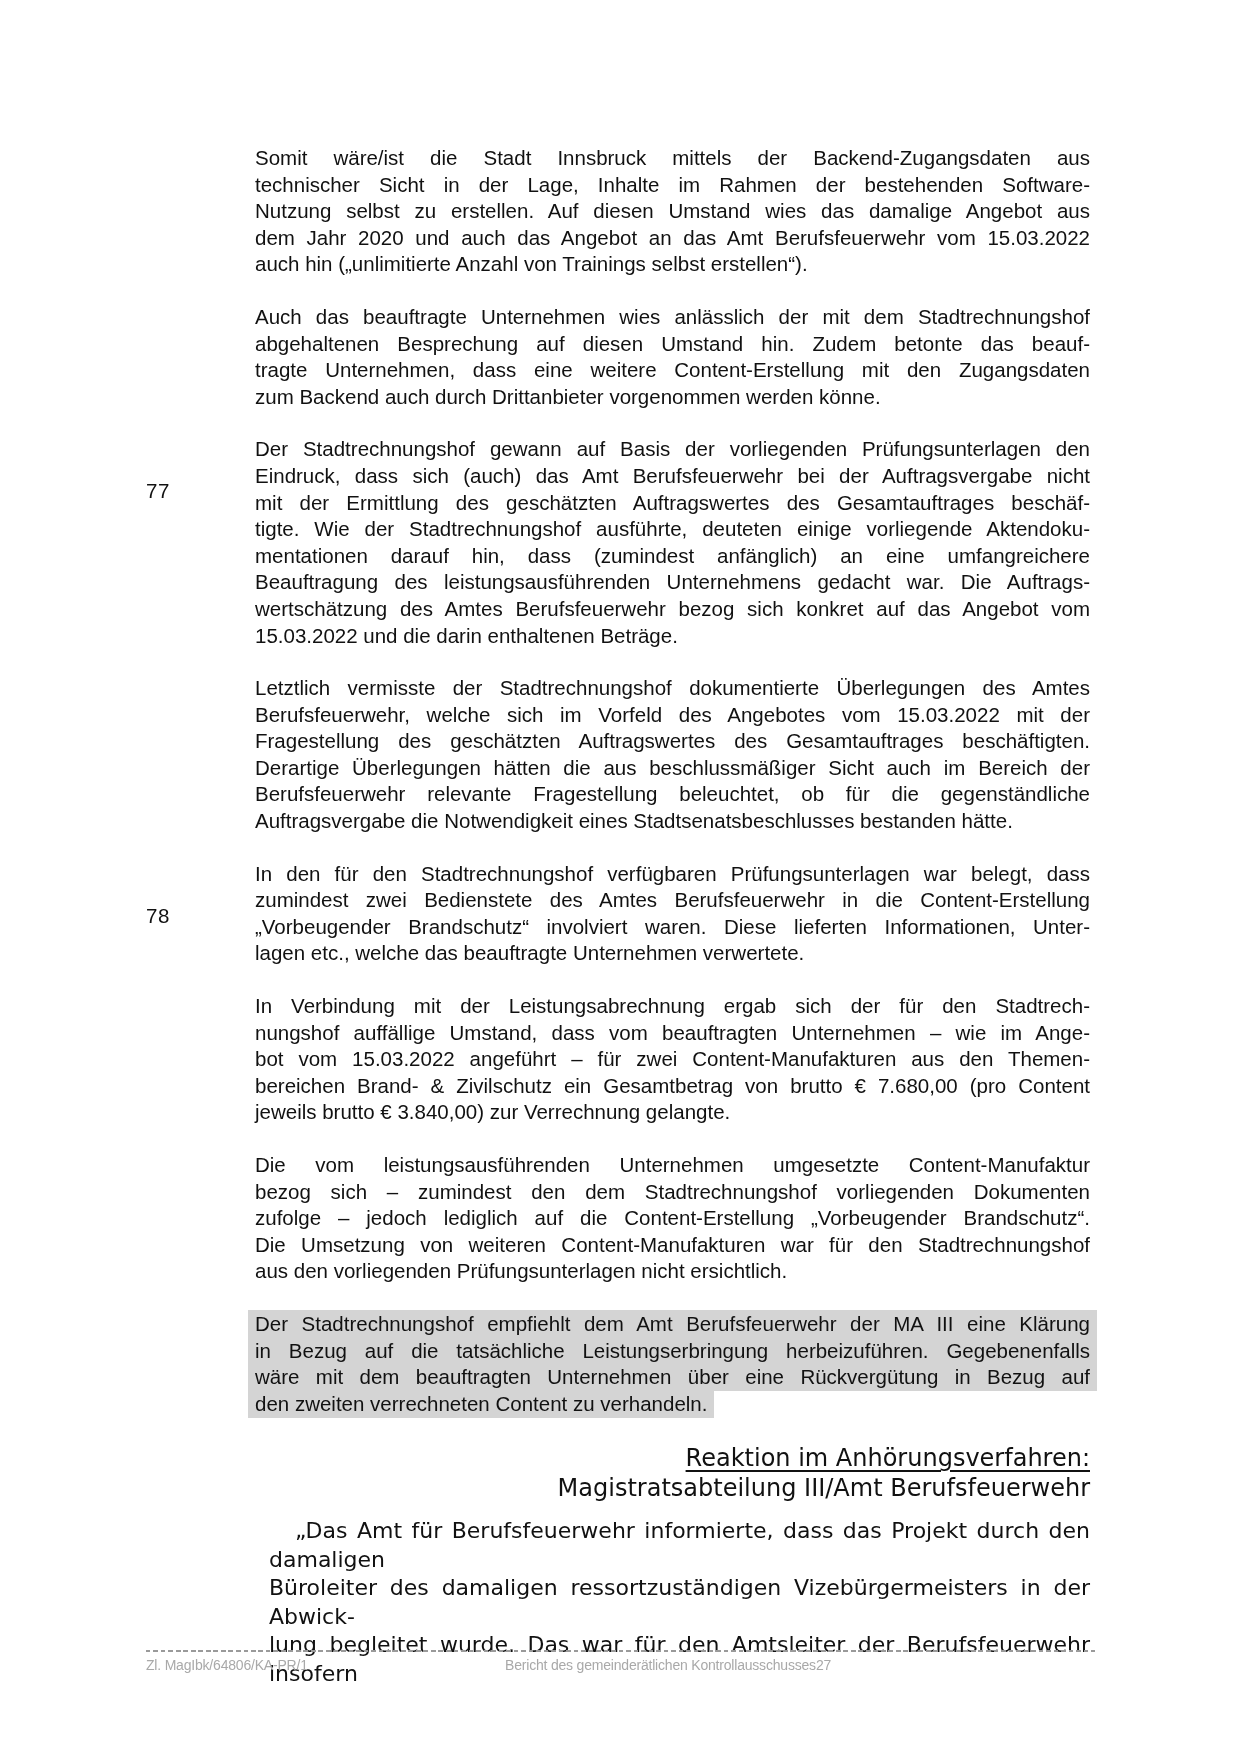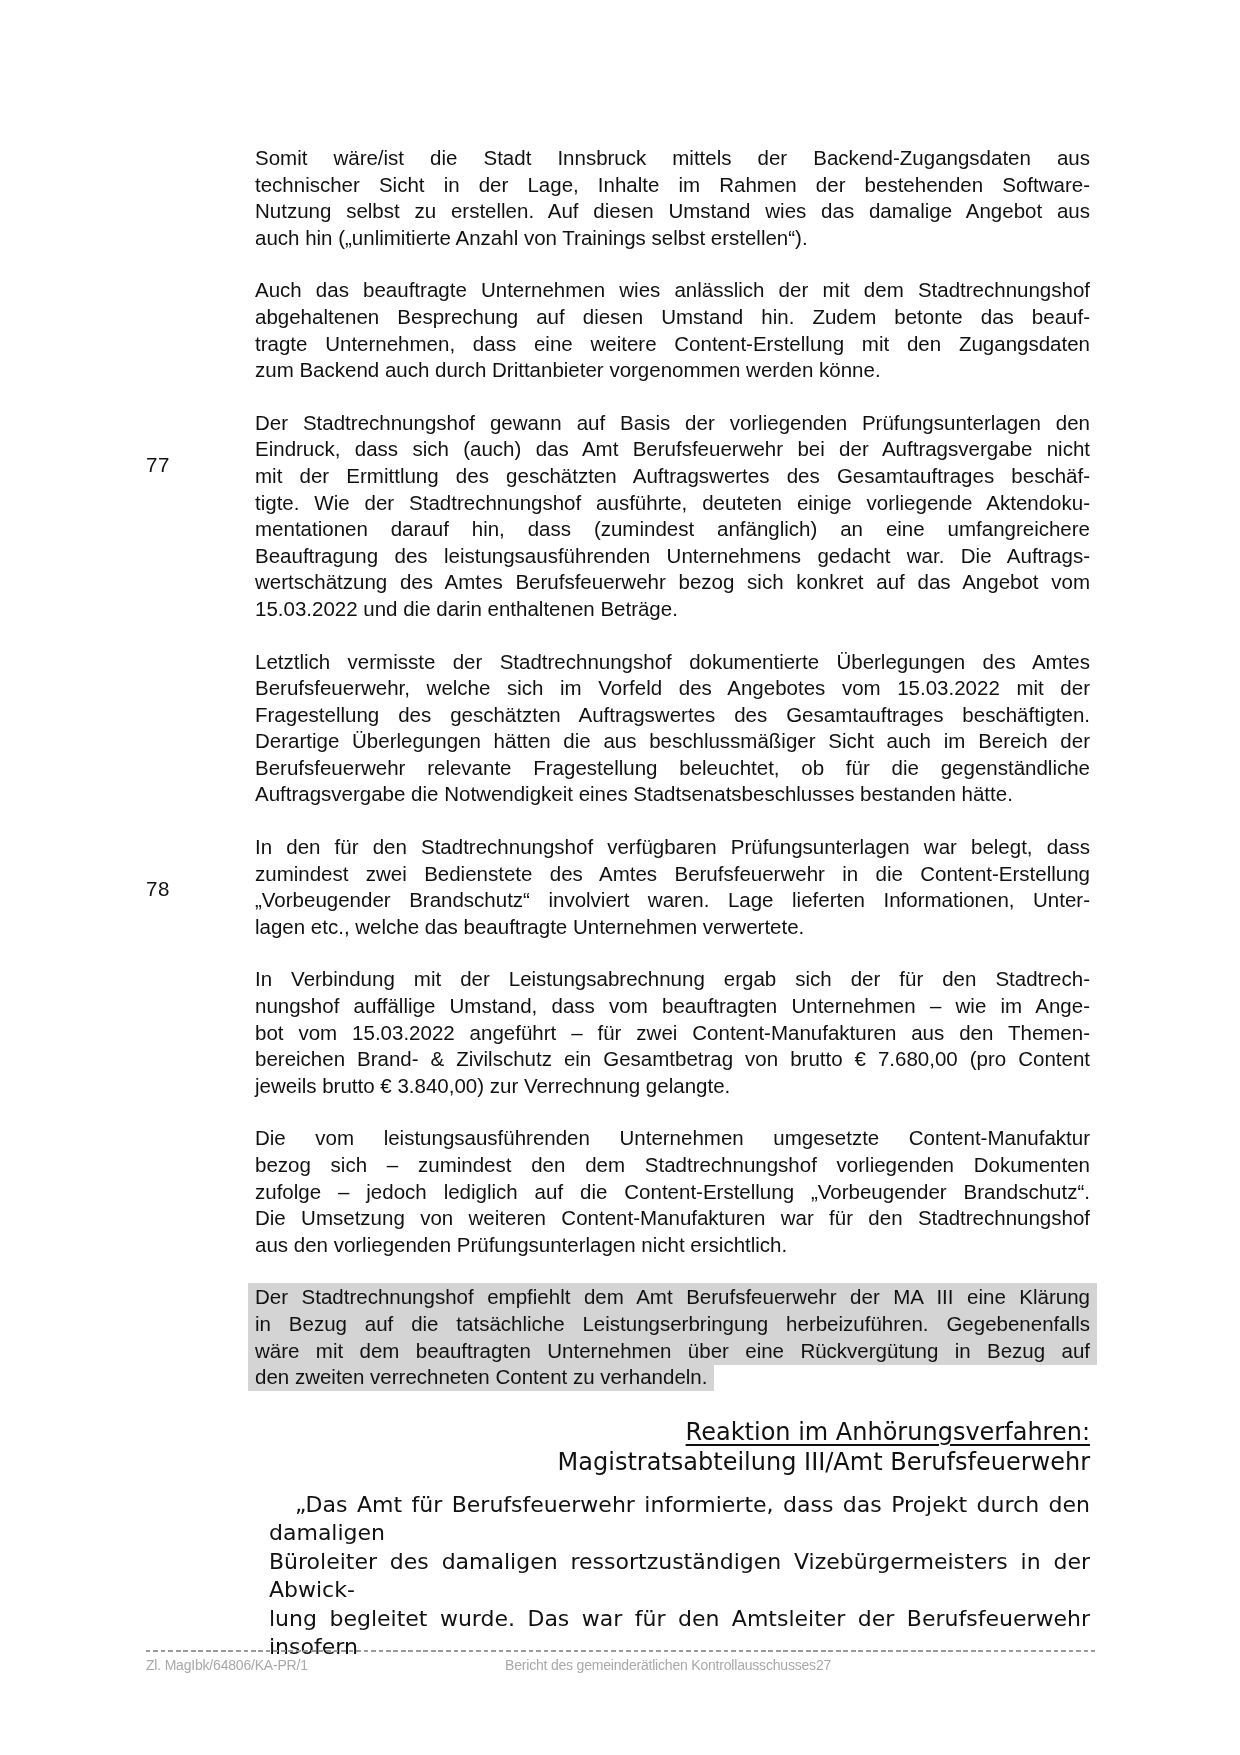--- a/index.html
+++ b/index.html
@@ -87,20 +87,21 @@
 <body>
 
 <div class="page">
 
   <main class="content">
     <div id="blocks">
         <div class="para body">
           <div class="line"><span class="t">Somit wäre/ist die Stadt Innsbruck mittels der Backend-Zugangsdaten aus</span></div>
           <div class="line"><span class="t">technischer Sicht in der Lage, Inhalte im Rahmen der bestehenden Software-</span></div>
           <div class="line"><span class="t">Nutzung selbst zu erstellen. Auf diesen Umstand wies das damalige Angebot aus</span></div>
+          <div class="line"><span class="t">dem Jahr 2020 und auch das Angebot an das Amt Berufsfeuerwehr vom 15.03.2022</span></div>
           <div class="line last"><span class="t">auch hin („unlimitierte Anzahl von Trainings selbst erstellen“).</span></div>
         </div>
         <div class="para body">
           <div class="line"><span class="t">Auch das beauftragte Unternehmen wies anlässlich der mit dem Stadtrechnungshof</span></div>
           <div class="line"><span class="t">abgehaltenen Besprechung auf diesen Umstand hin. Zudem betonte das beauf-</span></div>
           <div class="line"><span class="t">tragte Unternehmen, dass eine weitere Content-Erstellung mit den Zugangsdaten</span></div>
           <div class="line last"><span class="t">zum Backend auch durch Drittanbieter vorgenommen werden könne.</span></div>
         </div>
         <div class="para body">
           <span class="num">77</span>
@@ -118,21 +119,21 @@
           <div class="line"><span class="t">Berufsfeuerwehr, welche sich im Vorfeld des Angebotes vom 15.03.2022 mit der</span></div>
           <div class="line"><span class="t">Fragestellung des geschätzten Auftragswertes des Gesamtauftrages beschäftigten.</span></div>
           <div class="line"><span class="t">Derartige Überlegungen hätten die aus beschlussmäßiger Sicht auch im Bereich der</span></div>
           <div class="line"><span class="t">Berufsfeuerwehr relevante Fragestellung beleuchtet, ob für die gegenständliche</span></div>
           <div class="line last"><span class="t">Auftragsvergabe die Notwendigkeit eines Stadtsenatsbeschlusses bestanden hätte.</span></div>
         </div>
         <div class="para body">
           <span class="num">78</span>
           <div class="line"><span class="t">In den für den Stadtrechnungshof verfügbaren Prüfungsunterlagen war belegt, dass</span></div>
           <div class="line"><span class="t">zumindest zwei Bedienstete des Amtes Berufsfeuerwehr in die Content-Erstellung</span></div>
-          <div class="line"><span class="t">„Vorbeugender Brandschutz“ involviert waren. Lage lieferten Informationen, Unter-</span></div>
+          <div class="line"><span class="t">„Vorbeugender Brandschutz“ involviert waren. Diese lieferten Informationen, Unter-</span></div>
           <div class="line last"><span class="t">lagen etc., welche das beauftragte Unternehmen verwertete.</span></div>
         </div>
         <div class="para body">
           <div class="line"><span class="t">In Verbindung mit der Leistungsabrechnung ergab sich der für den Stadtrech-</span></div>
           <div class="line"><span class="t">nungshof auffällige Umstand, dass vom beauftragten Unternehmen – wie im Ange-</span></div>
           <div class="line"><span class="t">bot vom 15.03.2022 angeführt – für zwei Content-Manufakturen aus den Themen-</span></div>
           <div class="line"><span class="t">bereichen Brand- &amp; Zivilschutz ein Gesamtbetrag von brutto € 7.680,00 (pro Content</span></div>
           <div class="line last"><span class="t">jeweils brutto € 3.840,00) zur Verrechnung gelangte.</span></div>
         </div>
         <div class="para body">

